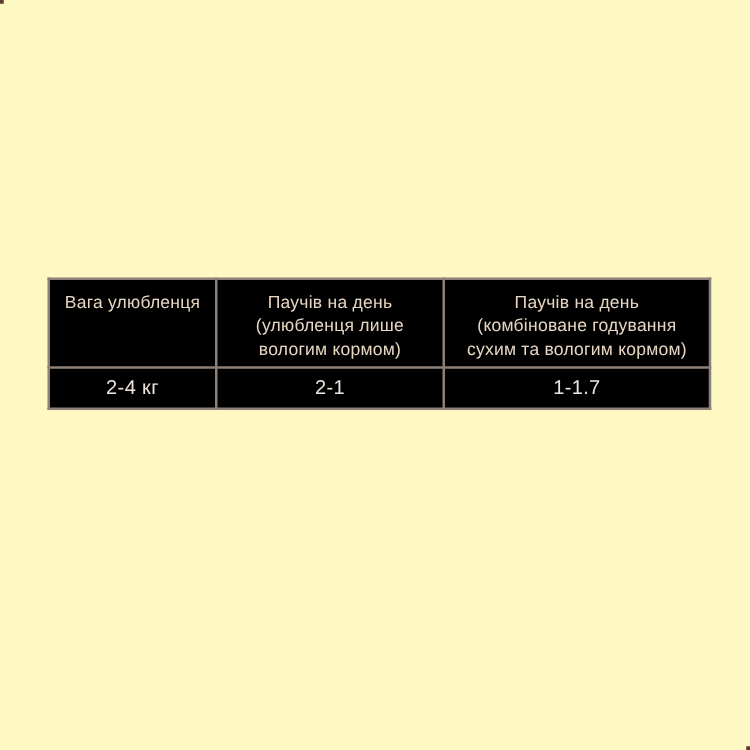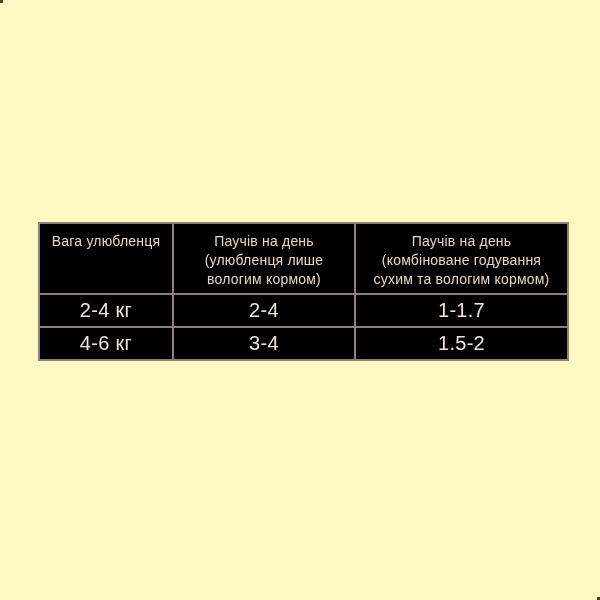--- a/index.html
+++ b/index.html
@@ -36,21 +36,21 @@
     font-weight: normal;
     font-size: 14px;
     line-height: 19px;
     color: #e7d6c2;
     letter-spacing: 0.2px;
   }
   .feeding-table td {
     height: 27px;
     vertical-align: middle;
     padding: 2px 8px;
-    font-size: 20px;
+    font-size: 16px;
     color: #ece4da;
     letter-spacing: 0.3px;
   }
   .corner-accent {
     position: absolute;
     width: 3px;
     height: 3px;
     background: #5a3d2a;
   }
   .corner-accent.tl { left: 0; top: 0; }
@@ -72,26 +72,21 @@
     <thead>
       <tr>
         <th>Вага улюбленця</th>
         <th>Паучів на день (улюбленця лише вологим кормом)</th>
         <th>Паучів на день (комбіноване годування сухим та вологим кормом)</th>
       </tr>
     </thead>
     <tbody>
       <tr>
         <td>2-4 кг</td>
-        <td>2-4</td>
+        <td>2-1</td>
         <td>1-1.7</td>
-      </tr>
-      <tr>
-        <td>4-6 кг</td>
-        <td>3-4</td>
-        <td>1.5-2</td>
       </tr>
     </tbody>
   </table>
 
   <div class="corner-accent br"></div>
 
 </div>
 
 </body></html>

